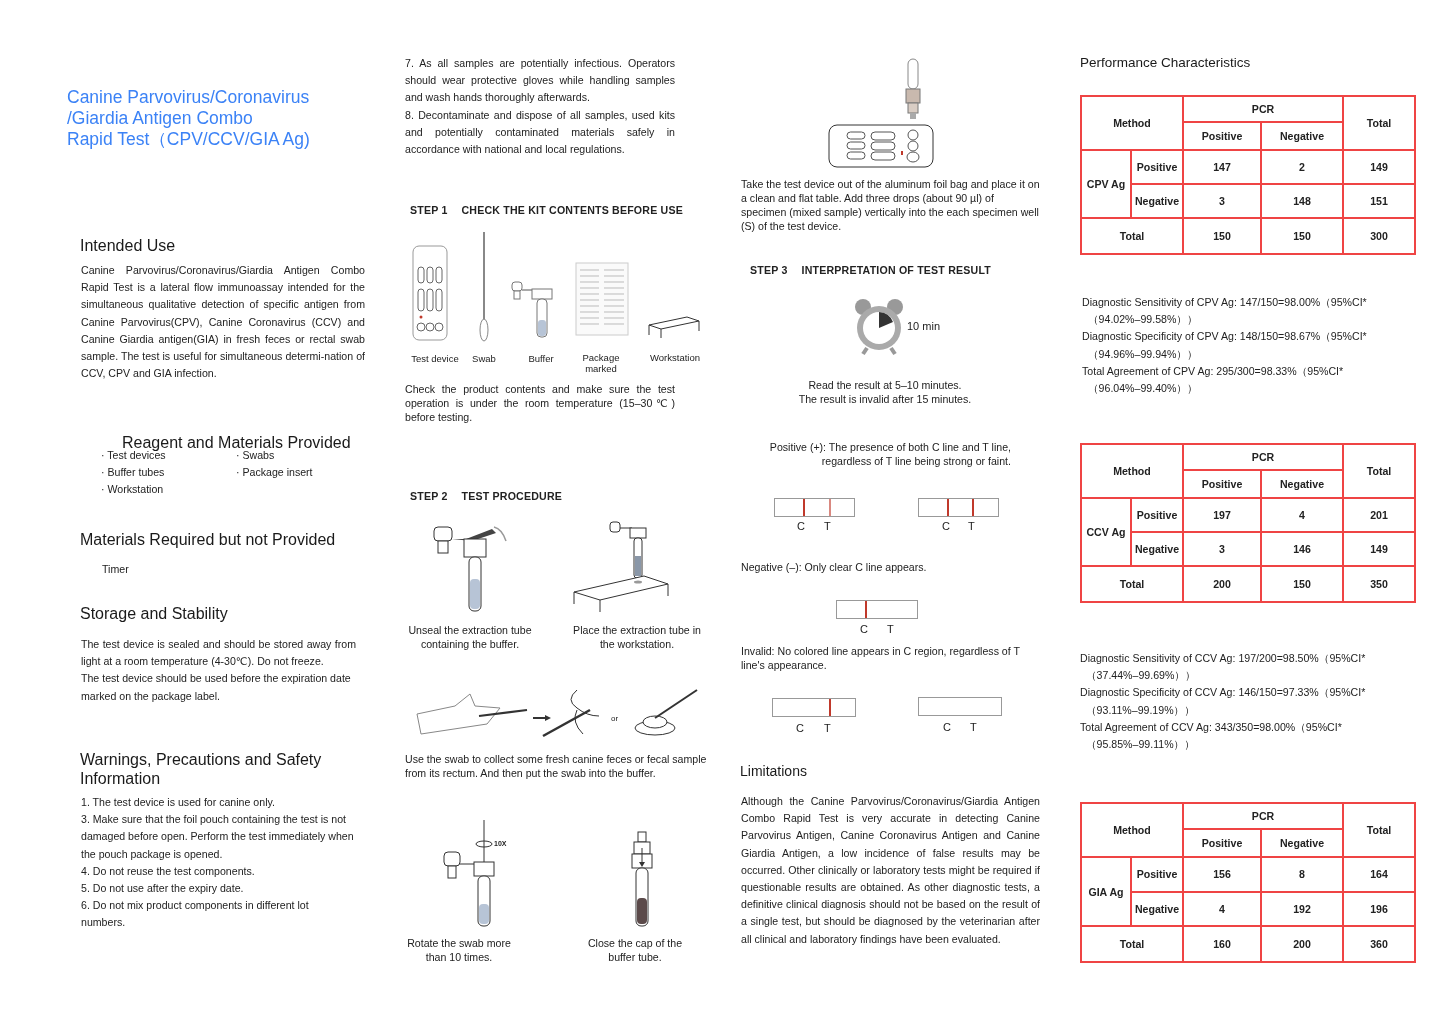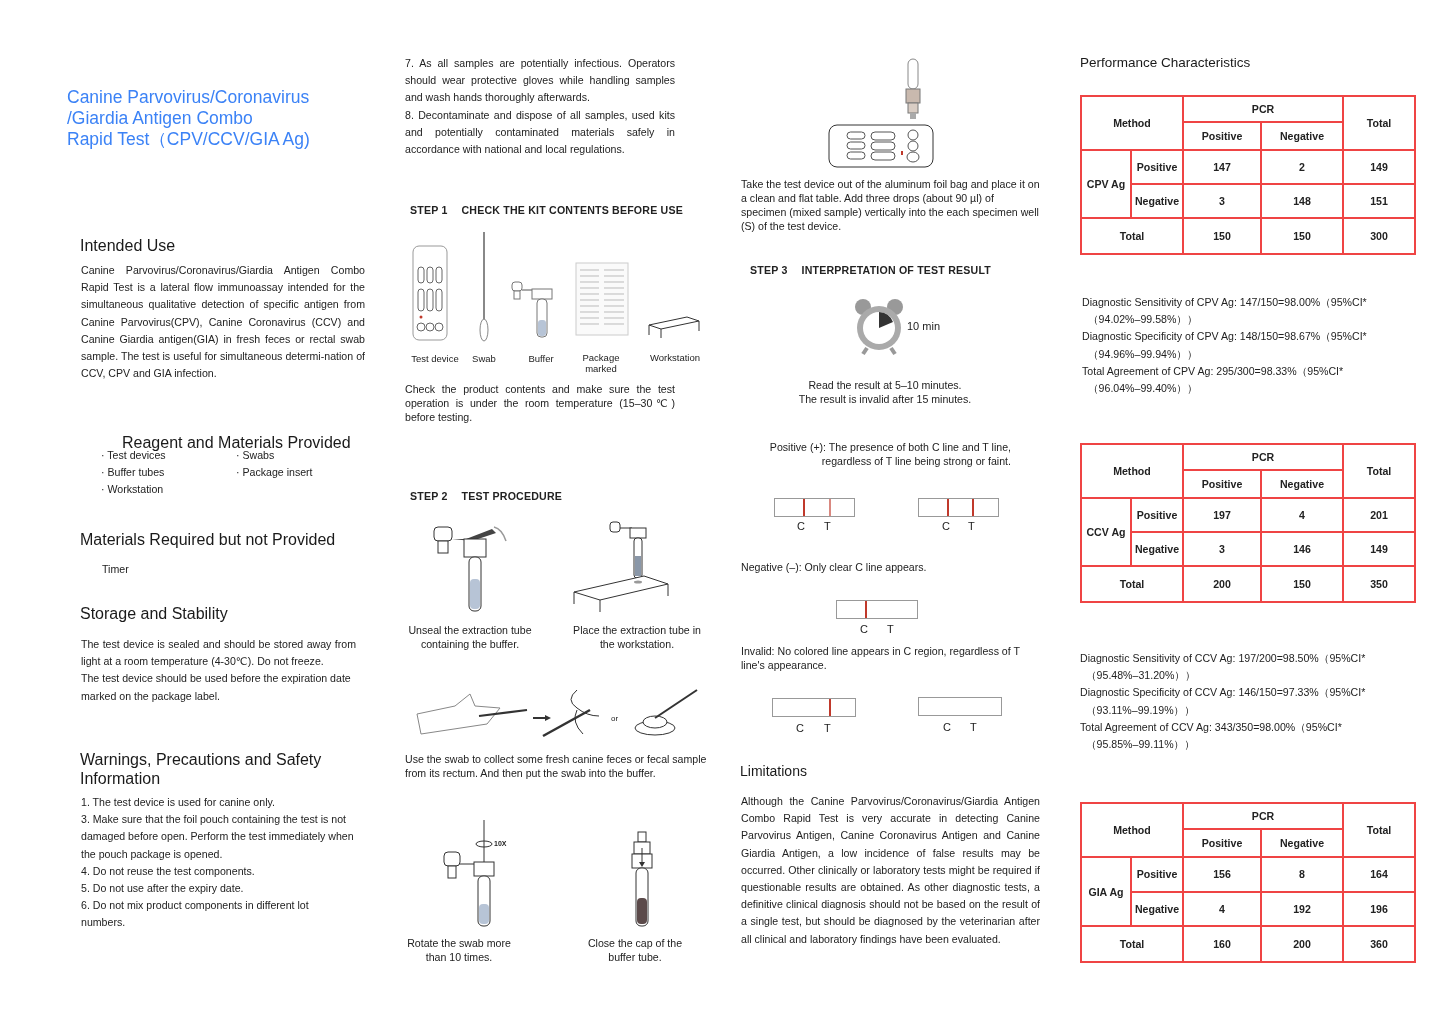--- a/index.html
+++ b/index.html
@@ -385,21 +385,21 @@
     <td colspan="2">Total</td>
     <td>200</td>
     <td>150</td>
     <td>350</td>
   </tr>
 </tbody>
   </table>
 
 <div class="abs stats" style="left:1080px;top:650px;width:340px;">
   <div>Diagnostic Sensitivity of CCV Ag: 197/200=98.50%（95%CI*</div>
-  <div class="ci">（95.48%–31.20%））</div>
+  <div class="ci">（37.44%–99.69%））</div>
   <div>Diagnostic Specificity of CCV Ag: 146/150=97.33%（95%CI*</div>
   <div class="ci">（93.11%–99.19%））</div>
   <div>Total Agreement of CCV Ag: 343/350=98.00%（95%CI*</div>
   <div class="ci">（95.85%–99.11%））</div>
 </div>
 
 <table class="perf abs" style="left:1080px;top:802px;width:336px;height:161px;">
   <tbody>
       <tr style="height:26px;">
     <td colspan="2" rowspan="2" style="width:104px;">Method</td>

